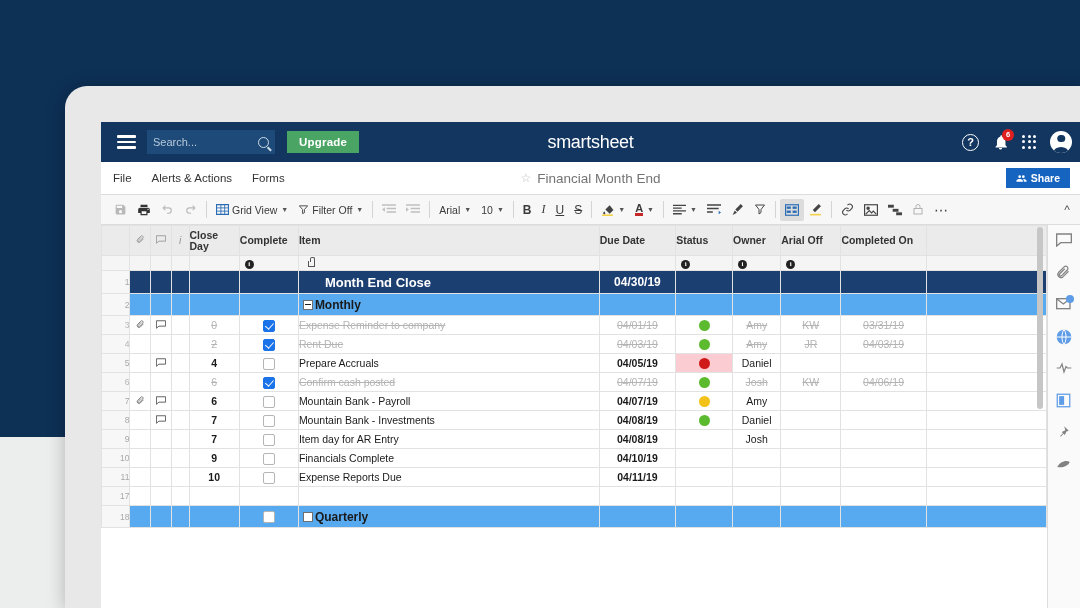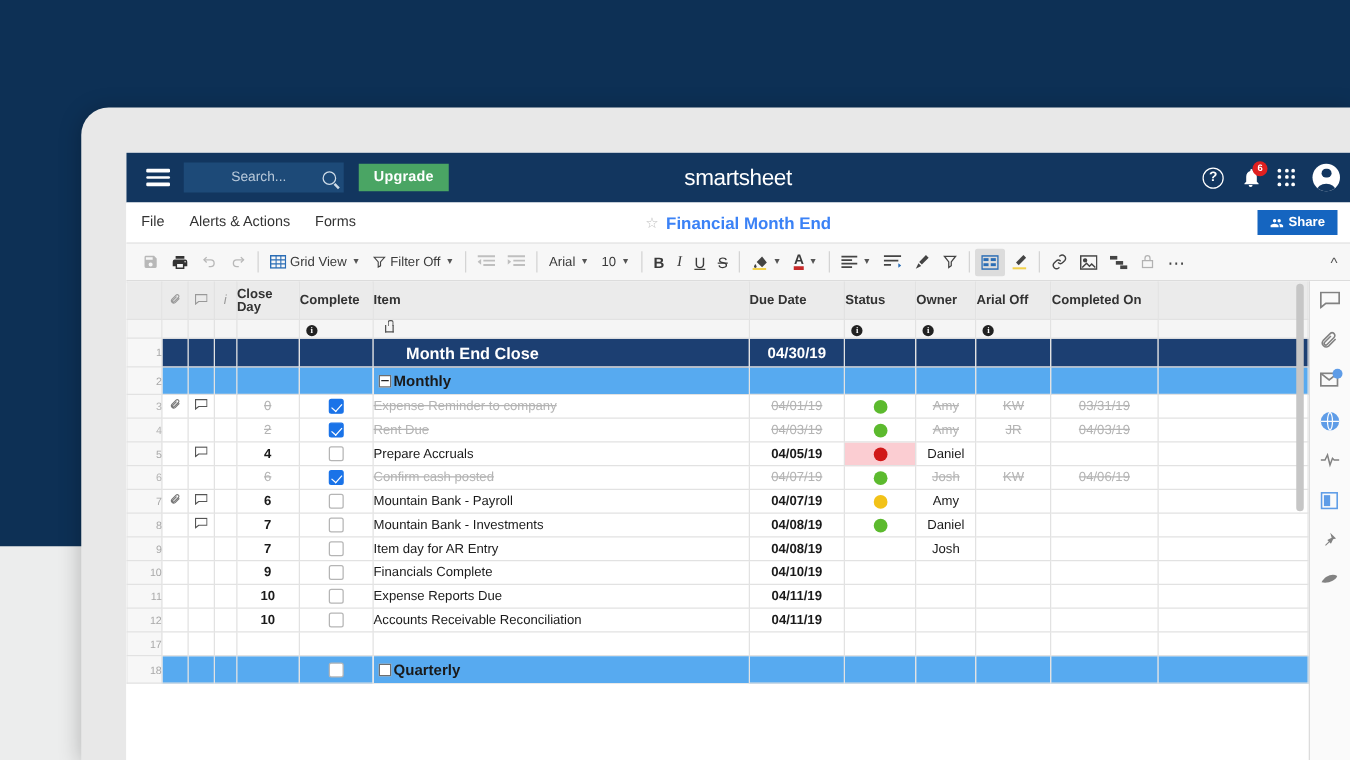--- a/index.html
+++ b/index.html
@@ -39,21 +39,21 @@
   .topnav {
     height: 40px; background: #12365f;
     display: flex; align-items: center; position: relative;
   }
   .hamburger { width: 34px; display:flex; flex-direction:column; gap:3px; align-items:center; margin-left:8px; cursor:pointer; }
   .hamburger i { display:block; width:19px; height:2.5px; background:#fff; border-radius:1px; }
   .searchbox {
     margin-left: 4px; width: 128px; height: 24px; background: #1d4a78;
     display: flex; align-items: center; padding: 0 6px; position: relative;
   }
-  .searchbox span.ph { font-size: 11px; color: #b8c9da; margin-left: 32px; }
+  .searchbox span.ph { font-size: 11px; color: #b8c9da; }
   .search-icon { position:absolute; right:6px; width:11px; height:11px; border:1.6px solid #cfdce8; border-radius:50%; }
   .search-icon::after { content:''; position:absolute; right:-4px; bottom:-3px; width:5px; height:1.6px; background:#cfdce8; transform:rotate(45deg); }
   .upgrade-btn {
     margin-left: 12px; background: #4aa564; color: #fff;
     font-size: 11.5px; font-weight: bold; padding: 5px 12px; border:none;
     cursor: pointer; letter-spacing:.2px;
   }
   .brand {
     position: absolute; left: 50%; transform: translateX(-50%);
     color: #fff; font-size: 18px; letter-spacing: -0.3px; font-weight: 400;
@@ -77,21 +77,21 @@
                       width:15px; height:11px; border-radius:50%; background:#12365f; }
 
   
   .menubar {
     height: 33px; background: #fff; border-bottom: 1px solid #dcdcdc;
     display: flex; align-items: center; position: relative; padding-left: 12px;
   }
   .menubar .mi { font-size: 11.5px; color: #333; margin-right: 20px; cursor: pointer; }
   .sheet-title-wrap { position: absolute; left: 50%; transform: translateX(-50%); display:flex; align-items:center; gap:6px; }
   .star-ic { color: #bfbfbf; font-size: 12px; }
-  .sheet-title { font-size: 13.5px; color: #3b82f6; font-weight: bold; }
+  .sheet-title { font-size: 13.5px; color: #737373; }
   .share-btn {
     position: absolute; right: 10px; background: #1565c0; color: #fff;
     font-size: 10.5px; font-weight: bold; padding: 4px 10px; border: none;
     display: flex; align-items: center; gap: 4px; cursor: pointer;
   }
 
   
   .toolbar {
     height: 30px; background: #f7f7f7; border-bottom: 1px solid #dcdcdc;
     display: flex; align-items: center; gap: 0; padding-left: 8px; position: relative;
@@ -633,35 +633,20 @@
               <td class="ctr"><span class="chk"></span></td>
               <td class="item">Expense Reports Due</td>
               <td class="due">04/11/19</td>
               <td class="ctr"></td>
               <td class="owner"></td>
               <td class="sign"></td>
               <td class="compl"></td>
               <td></td>
             </tr>
             <tr>
-              <td class="rn">12</td>
-              <td class="ctr"></td>
-              <td class="ctr"></td>
-              <td class="ctr"></td>
-              <td class="day">10</td>
-              <td class="ctr"><span class="chk"></span></td>
-              <td class="item">Accounts Receivable Reconciliation</td>
-              <td class="due">04/11/19</td>
-              <td class="ctr"></td>
-              <td class="owner"></td>
-              <td class="sign"></td>
-              <td class="compl"></td>
-              <td></td>
-            </tr>
-            <tr>
               <td class="rn">17</td>
               <td class="ctr"></td>
               <td class="ctr"></td>
               <td class="ctr"></td>
               <td class="day"></td>
               <td class="ctr"></td>
               <td class="item"></td>
               <td class="due"></td>
               <td class="ctr"></td>
               <td class="owner"></td>

